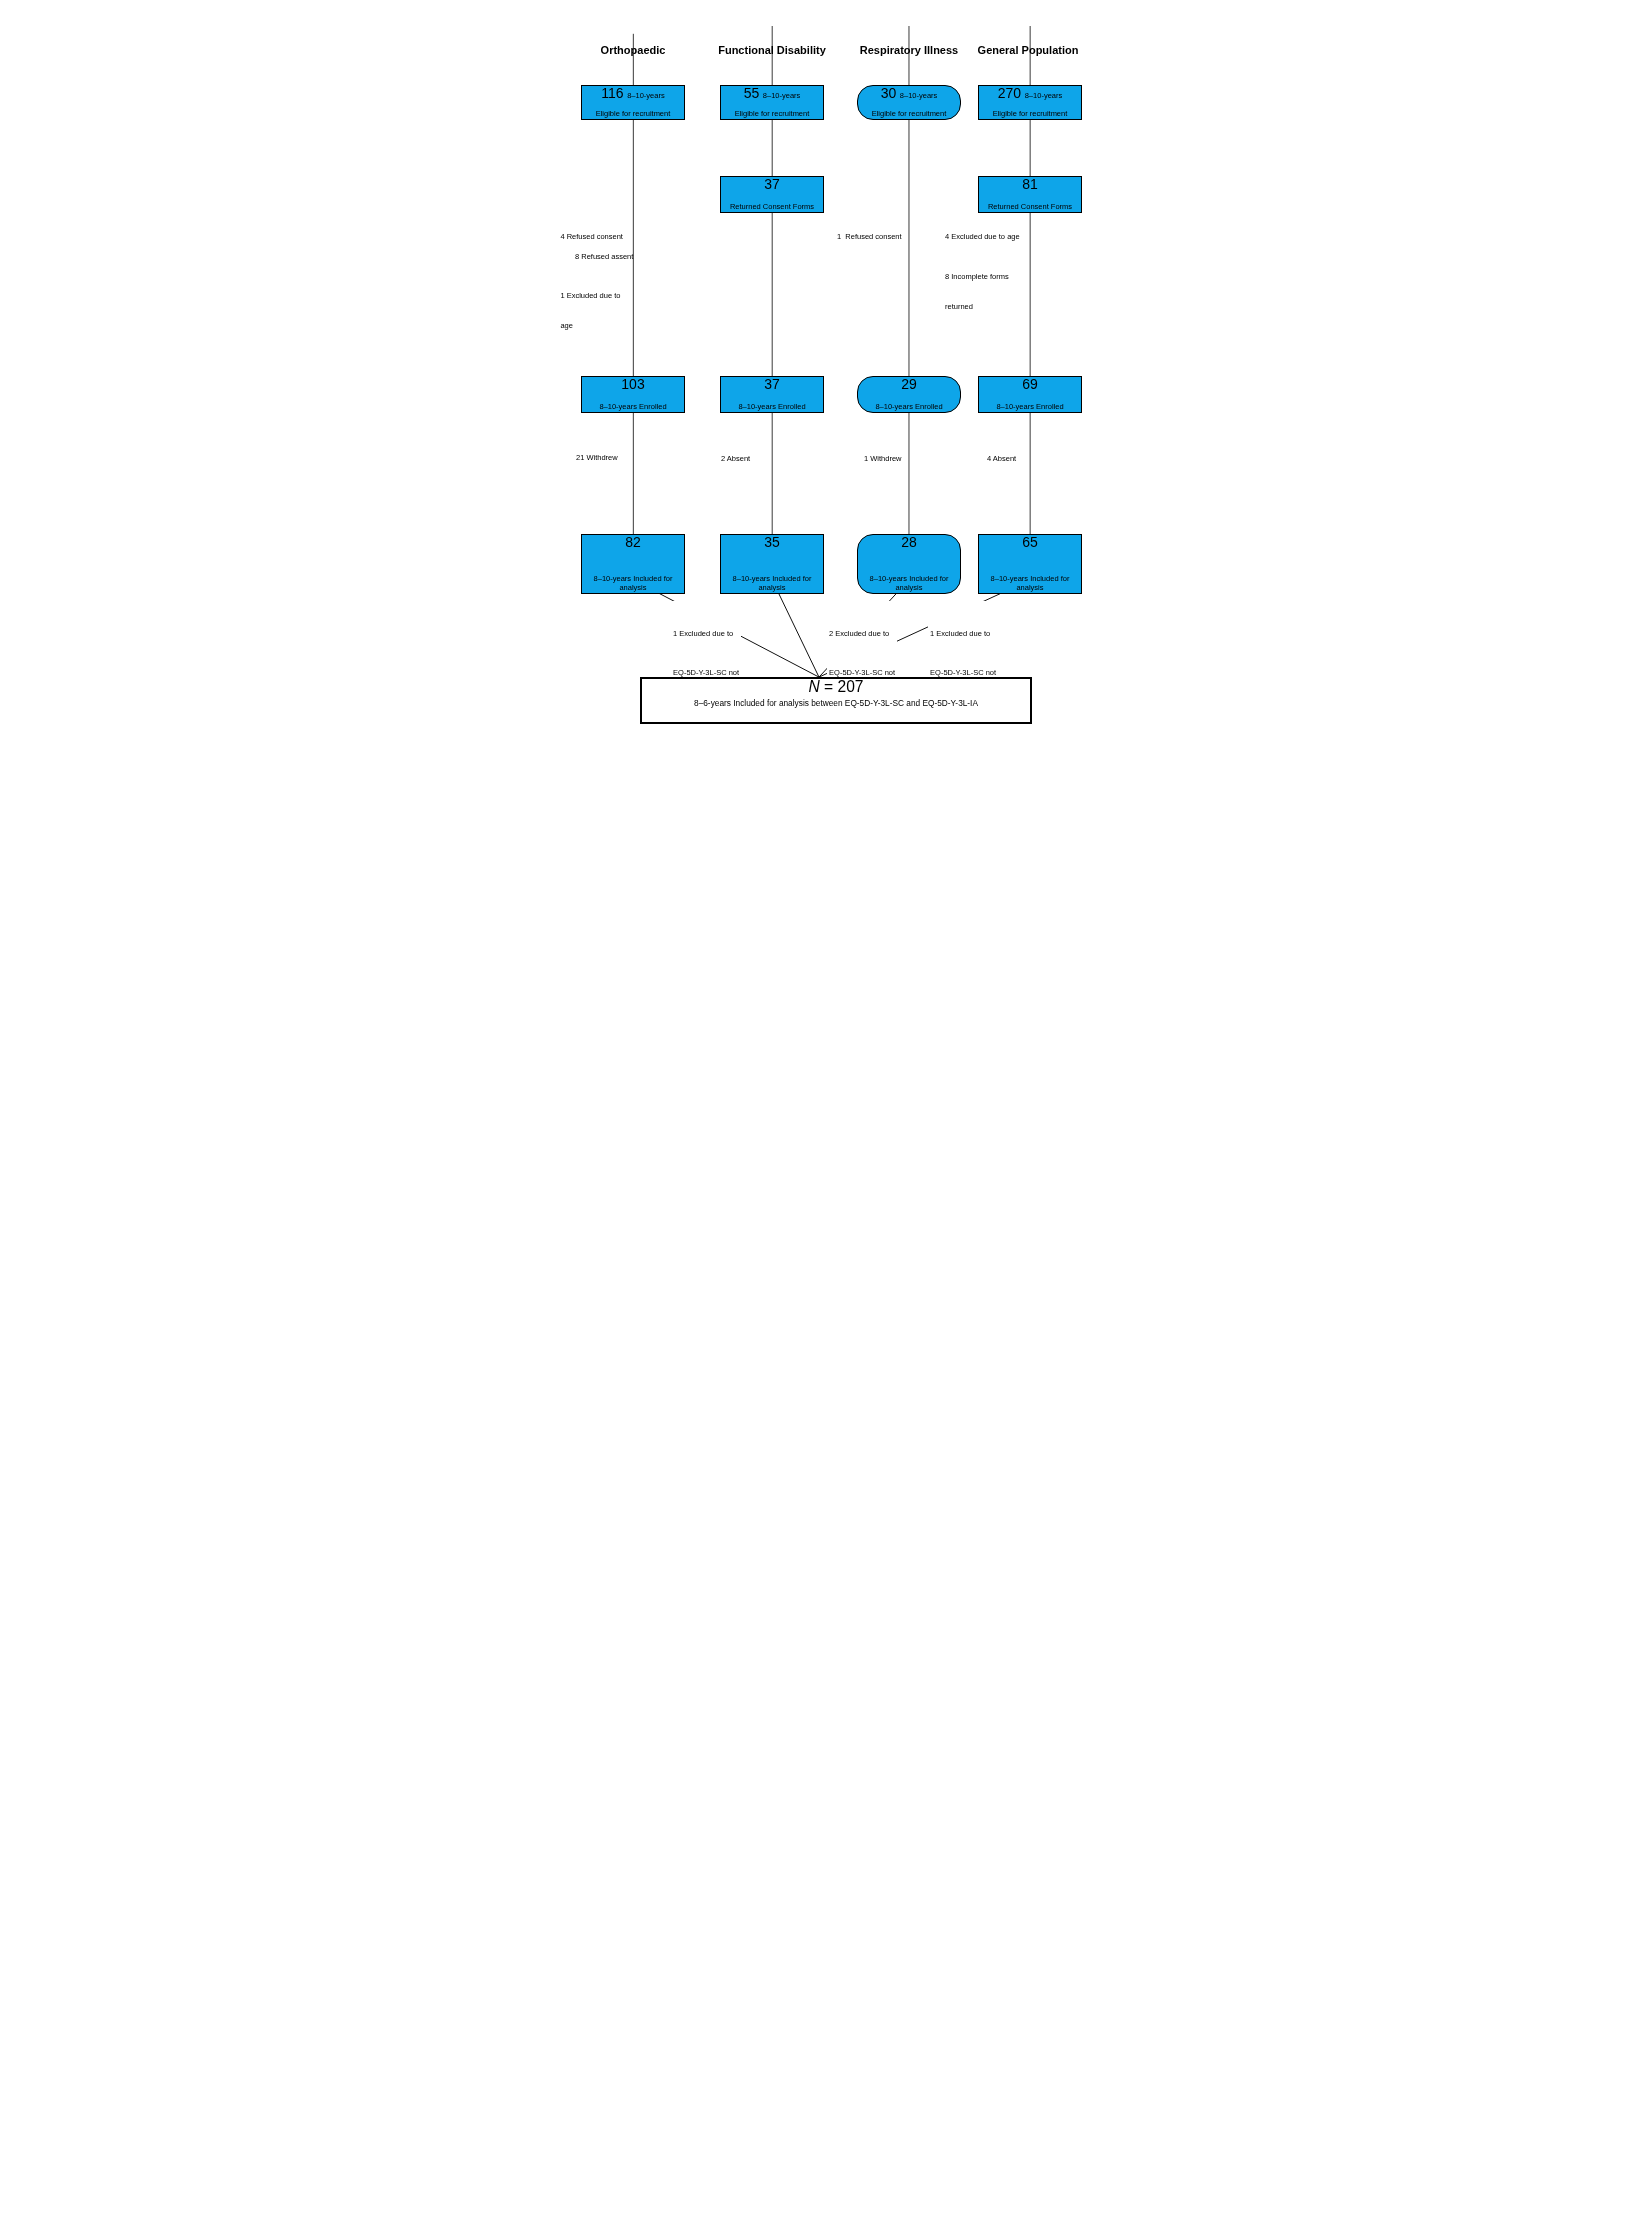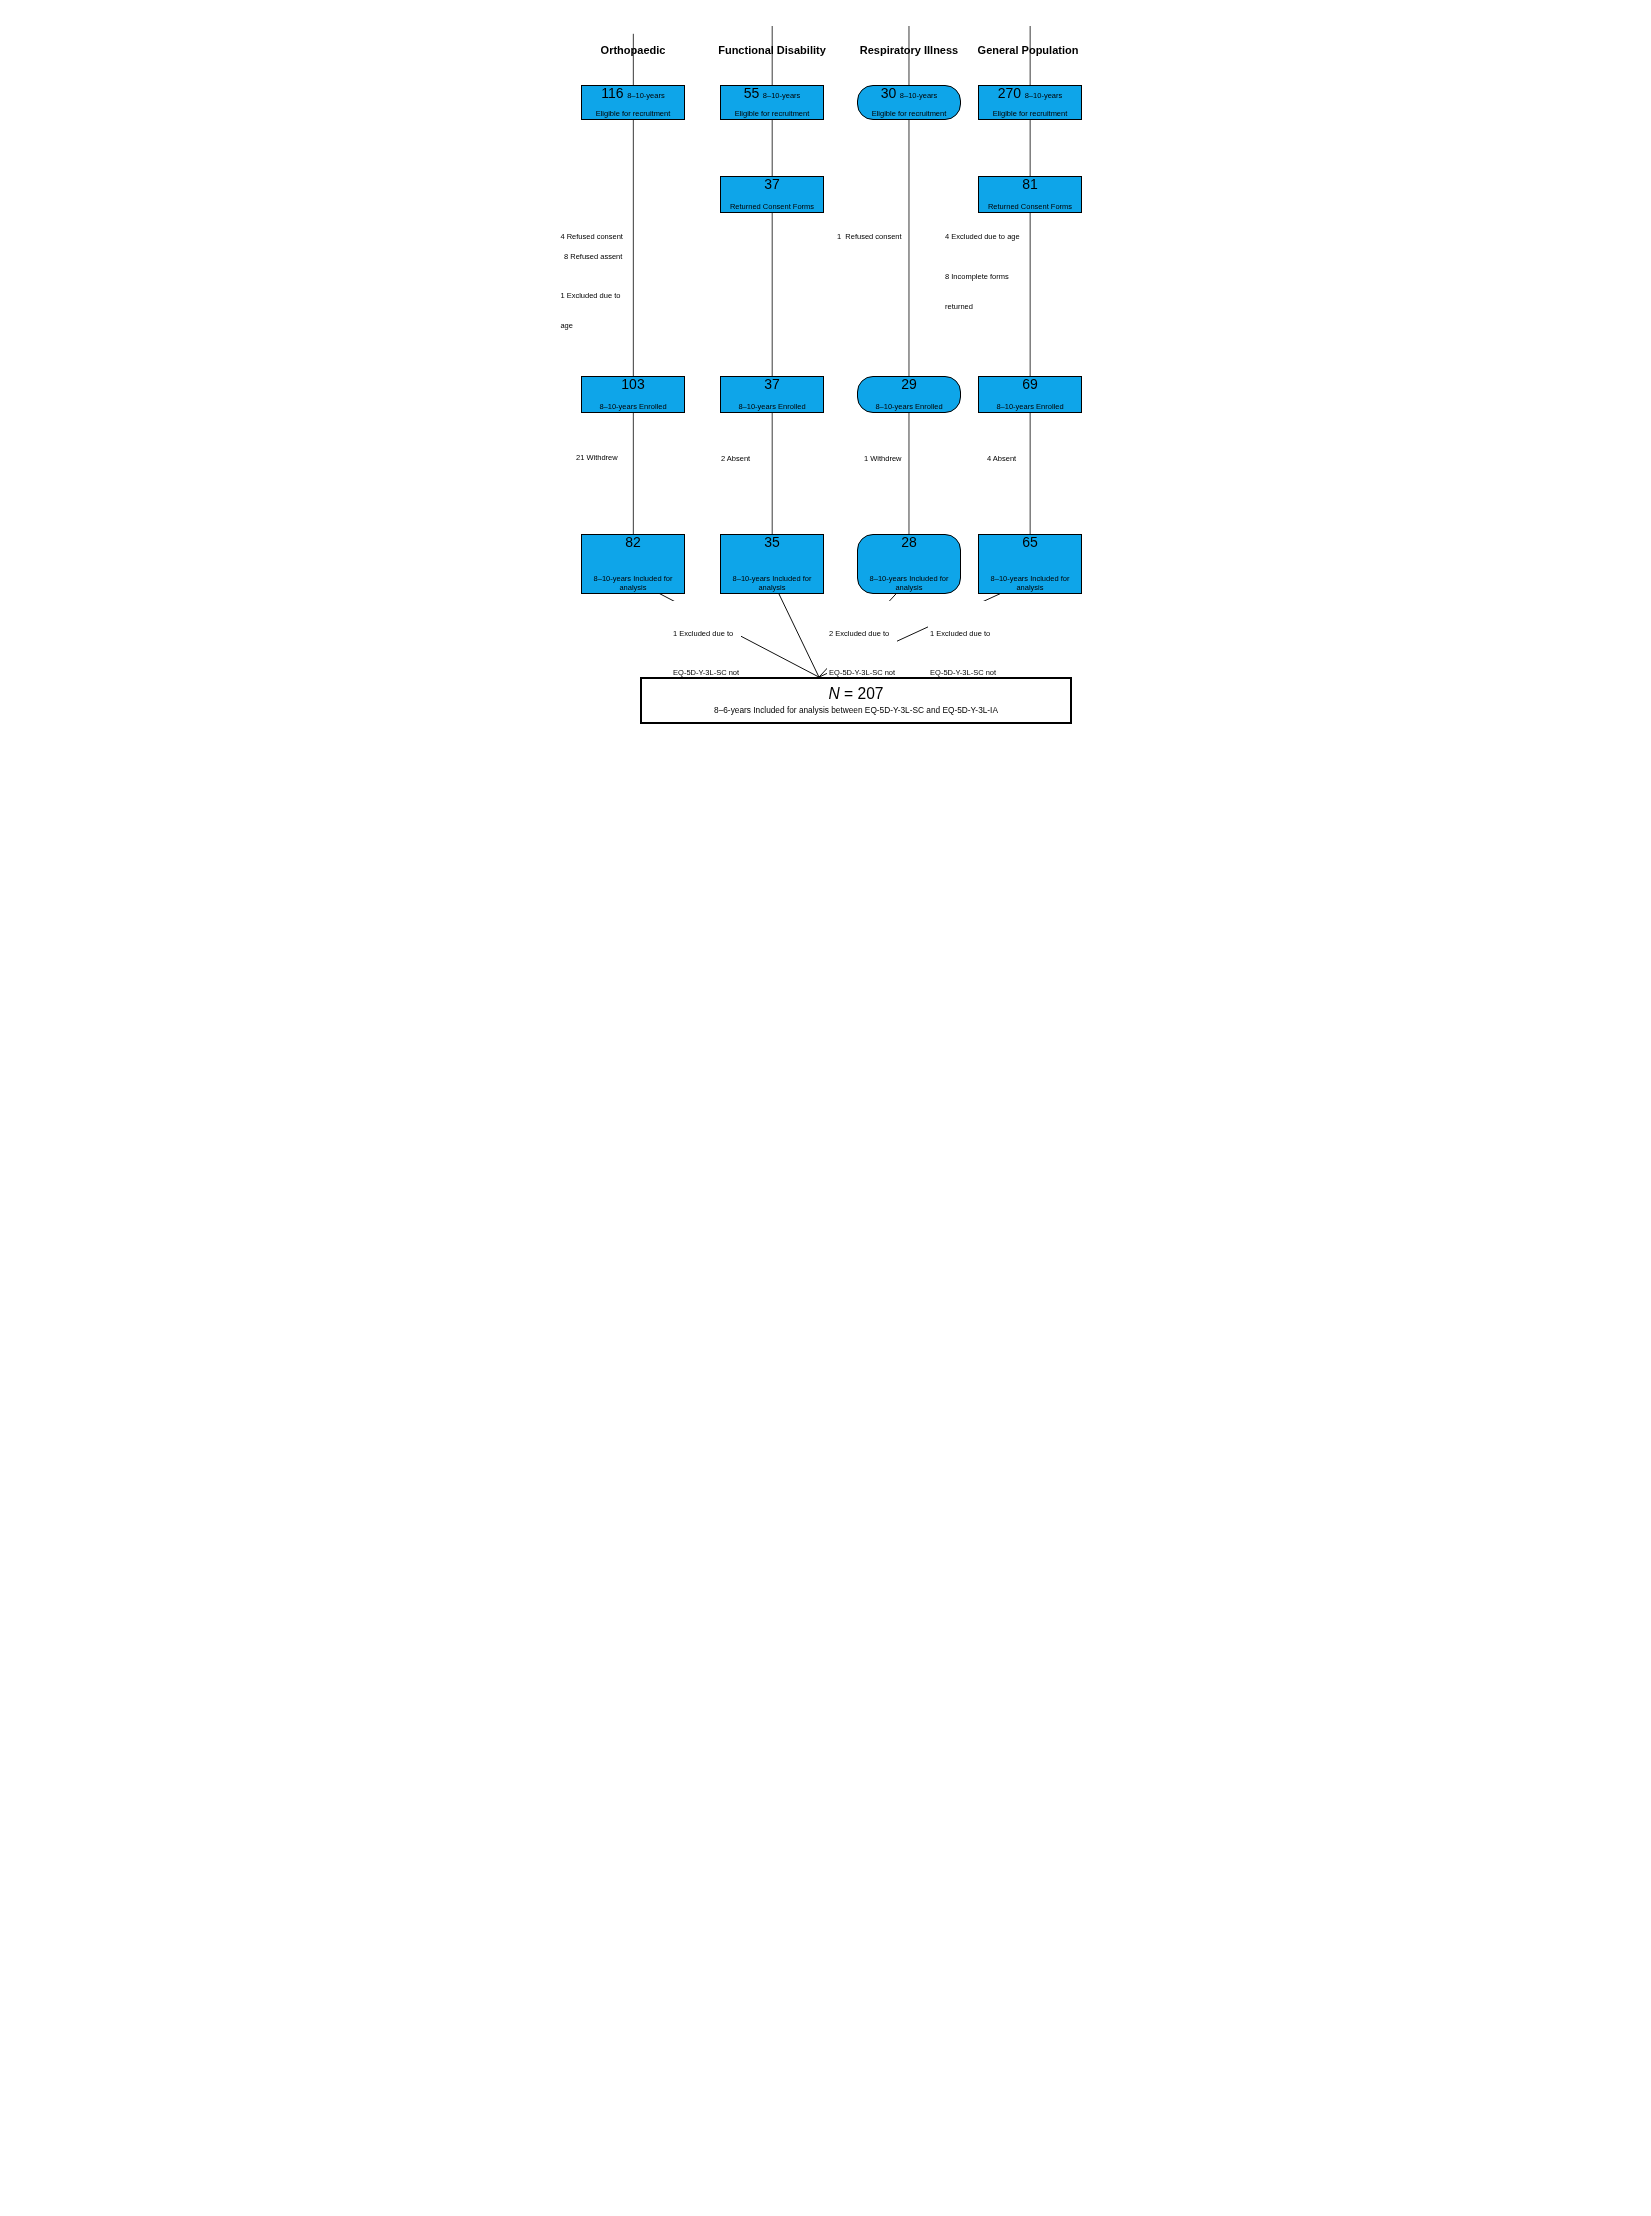--- a/index.html
+++ b/index.html
@@ -77,29 +77,29 @@
   }
   .excl {
     line-height: 13px;
     background: #ffffff;
     padding: 0 2.1px;
   }
   .final-box {
     position: absolute;
     left: 90px;
     top: 677px;
-    width: 432px;
+    width: 392px;
     height: 47px;
     box-sizing: border-box;
     background: #ffffff;
     border: 2.1px solid #000000;
     display: flex;
     flex-direction: column;
     align-items: center;
-    justify-content: center;
+    justify-content: flex-start;
     text-align: center;
     z-index: 2;
   }
   .final-n {
     font-size: 15.6px;
     line-height: 1.05;
     margin-bottom: 2.6px;
   }
   .final-n .it { font-style: italic; }
   .final-lbl { font-size: 8.3px; }
@@ -145,21 +145,21 @@
   <div class="box r2 c2">
     <div class="numline"><span class="num">37</span></div>
     <div class="lbl">Returned Consent Forms</div>
   </div>
   <div class="box r2 c4">
     <div class="numline"><span class="num">81</span></div>
     <div class="lbl">Returned Consent Forms</div>
   </div>
 
   <div class="note" style="left:10.4px; top:232px">4 Refused consent</div>
-  <div class="note" style="left:14px; top:252px">8 Refused assent</div>
+  <div class="note" style="left:25px; top:252px">8 Refused assent</div>
   <div class="note" style="left:10.4px; top:271px">
     <div>1 Excluded due to</div>
     <div>age</div>
   </div>
   <div class="note" style="left:287px; top:232px">1  Refused consent</div>
   <div class="note" style="left:395px; top:232px">4 Excluded due to age</div>
   <div class="note" style="left:395px; top:252px">
     <div>8 Incomplete forms</div>
     <div>returned</div>
   </div>

